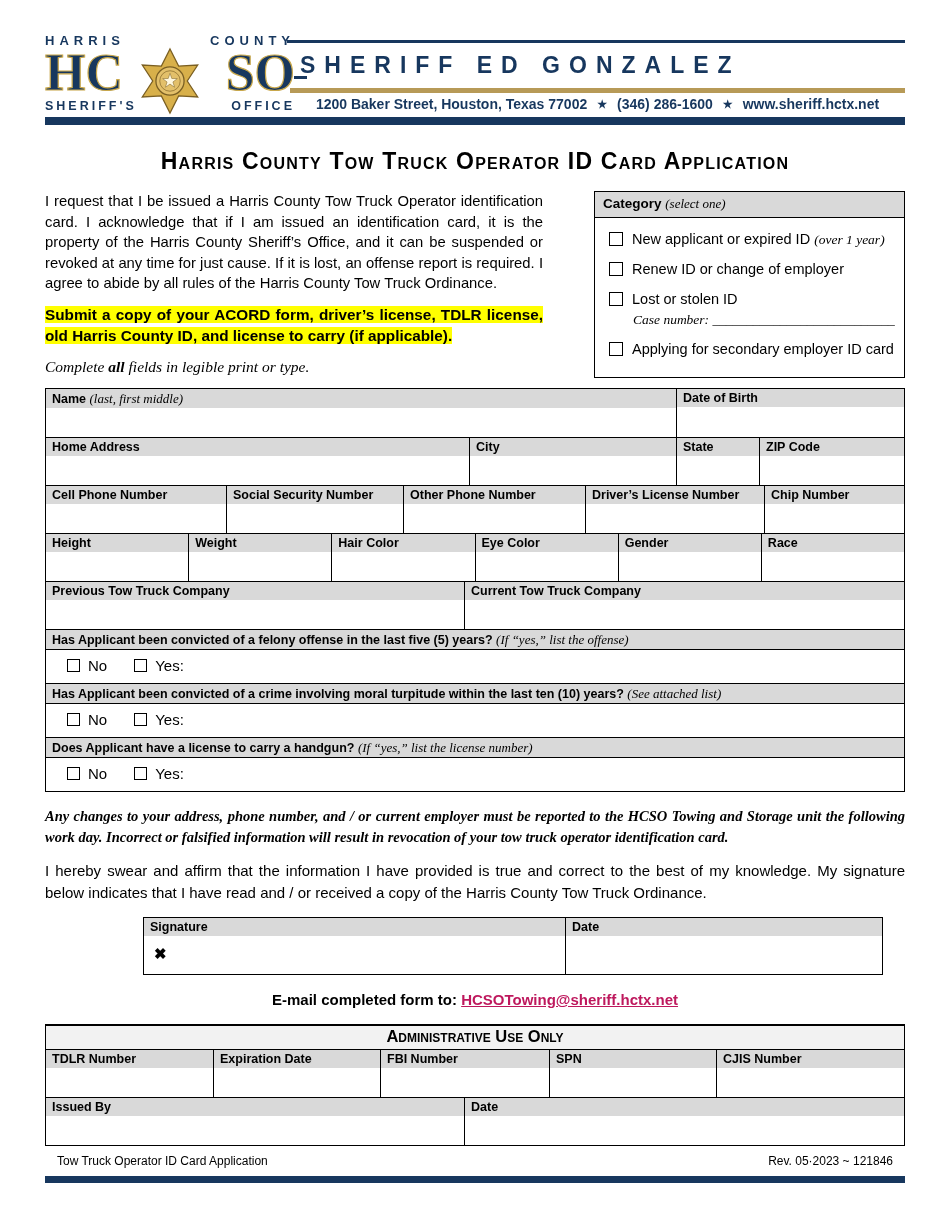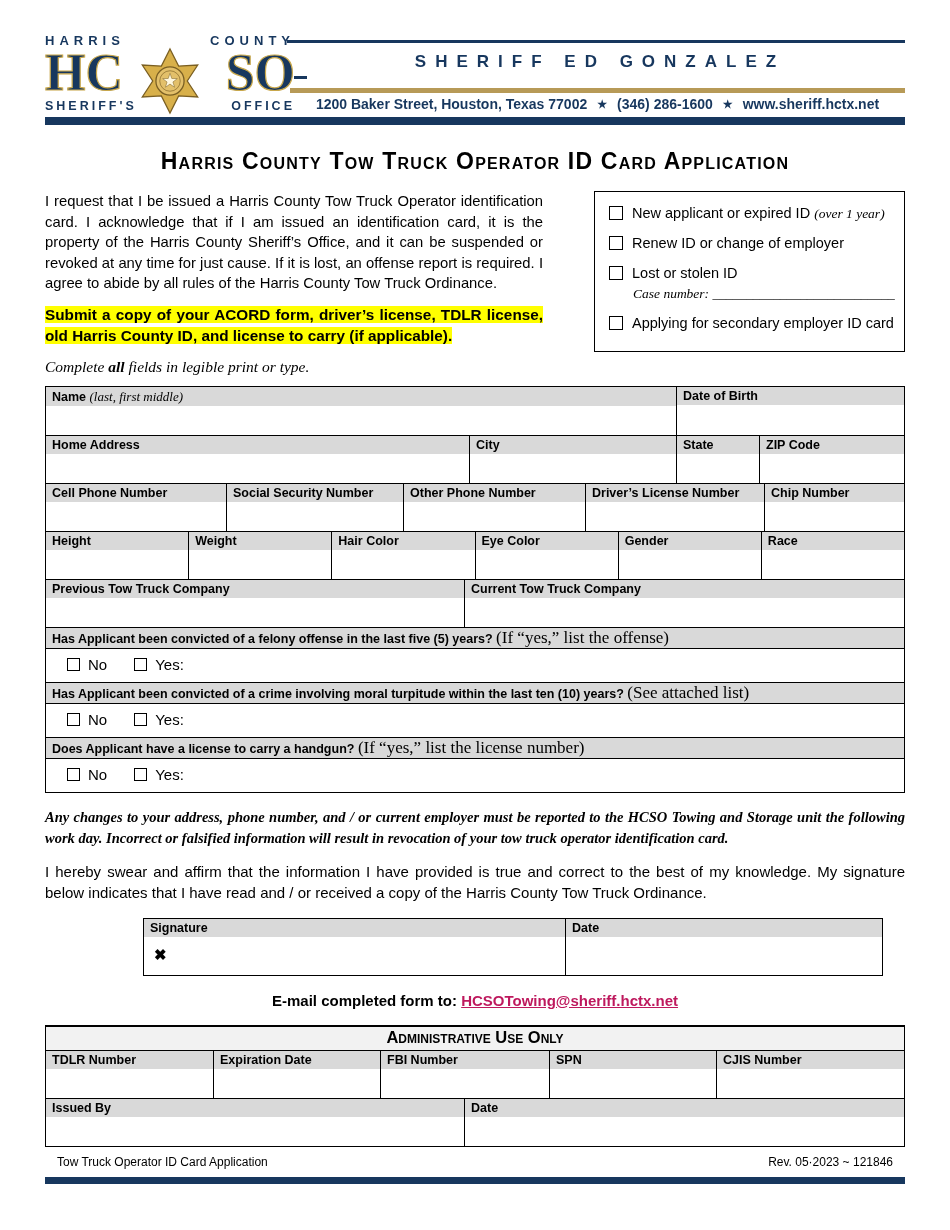--- a/index.html
+++ b/index.html
@@ -9,21 +9,21 @@
   
   .hdr { position:relative; height:130px; }
   .logo { position:absolute; left:45px; top:33px; width:250px; }
   .logo-line1, .logo-line3 { display:flex; justify-content:space-between; color:#17375E; font-weight:bold; }
   .logo-line1 { font-size:13px; letter-spacing:5px; }
   .logo-acronym { display:flex; justify-content:space-between; font-family:"Liberation Serif", serif; font-weight:bold; font-size:52px; line-height:48px; color:#17375E; -webkit-text-stroke:1.2px #C9A84C; margin-top:1px; }
   .logo-line3 { font-size:12.5px; letter-spacing:3px; margin-top:2px; }
   .badge { position:absolute; left:50%; transform:translateX(-50%); top:10px; }
   .hline-top { position:absolute; left:287px; right:45px; top:40px; height:3px; background:#17375E; }
   .hdash { position:absolute; left:294px; top:76px; width:13px; height:3px; background:#17375E; }
-  .hname { position:absolute; left:300px; right:50px; top:52px; text-align:center; font-size:17px; font-weight:bold; letter-spacing:9px; color:#17375E; white-space:nowrap; }
+  .hname { position:absolute; left:300px; right:50px; top:52px; font-size:23px; font-weight:bold; letter-spacing:9px; color:#17375E; white-space:nowrap; }
   .hgold { position:absolute; left:290px; right:45px; top:88px; height:5px; background:#B79A57; }
   .haddr { position:absolute; left:290px; right:45px; top:96px; text-align:center; font-size:14px; font-weight:bold; color:#17375E; white-space:nowrap; }
   .haddr .star { font-size:11px; padding:0 10px; position:relative; top:-1px; }
   .hbar { position:absolute; left:45px; right:45px; top:117px; height:8px; background:#17375E; }
 
   
   .title { margin-top:18px; text-align:center; font-size:23px; font-weight:bold; font-variant:small-caps; letter-spacing:1.2px; }
 
   .content { margin:0 45px; }
 
@@ -50,21 +50,21 @@
   .ftab { margin-top:10px; border:1px solid #000; }
   .ftab > div + div { border-top:1px solid #000; }
   .f-row { display:flex; }
   .f-cell { box-sizing:border-box; }
   .f-cell + .f-cell { border-left:1px solid #000; }
   .f-lab { background:#D9D9D9; padding:2px 6px 1px; font-size:12.5px; font-weight:bold; line-height:15px; white-space:nowrap; }
   .lab-note { font-weight:normal; font-family:"Liberation Serif", serif; font-style:italic; font-size:13px; }
   .f-blank { height:29px; }
   .q-head { background:#D9D9D9; padding:2px 6px 1px; font-size:12.5px; line-height:16px; }
   .q-head b { font-weight:bold; }
-  .q-note { font-family:"Liberation Serif", serif; font-size:17px; }
+  .q-note { font-family:"Liberation Serif", serif; font-style:italic; font-size:13px; }
   .q-ans { display:flex; align-items:center; padding:7px 0 9px 21px; gap:27px; background:#fff; }
   .opt { display:flex; align-items:center; gap:8px; font-size:15px; }
   .cb { width:13px; height:13px; border:1.5px solid #000; background:#fff; }
 
   
   .notice { margin-top:14px; font-family:"Liberation Serif", serif; font-style:italic; font-size:14.5px; line-height:21px; text-align:justify; font-weight:bold; }
   .affirm { margin-top:12px; font-size:15px; line-height:21.5px; text-align:justify; }
 
   
   .sig { margin:14px 0 0 98px; width:740px; border:1px solid #000; display:flex; }
@@ -125,20 +125,24 @@
   <div class="content">
 
     <div class="intro">
       <div class="intro-left">
         <p class="p-main">I request that I be issued a Harris County Tow Truck Operator identification card. I acknowledge that if I am issued an identification card, it is the property of the Harris County Sheriff’s Office, and it can be suspended or revoked at any time for just cause. If it is lost, an offense report is required. I agree to abide by all rules of the Harris County Tow Truck Ordinance.</p>
         <p class="p-hl"><span class="hl">Submit a copy of your ACORD form, driver’s license, TDLR license, old Harris County ID, and license to carry (if applicable).</span></p>
         <p class="p-complete"><span>Complete </span><b>all</b><span> fields in legible print or type.</span></p>
       </div>
 
       <div class="cat">
+        <div class="cat-head">
+          <b>Category</b>
+          <span class="serif-note">(select one)</span>
+        </div>
         <div class="cat-body">
           <div class="cat-item">
             <span class="cat-cb"></span>
             <span class="cat-label"><span>New applicant or expired ID</span> <span class="cat-note">(over 1 year)</span></span>
           </div>
           <div class="cat-item">
             <span class="cat-cb"></span>
             <span class="cat-label">Renew ID or change of employer</span>
           </div>
           <div class="cat-item">

